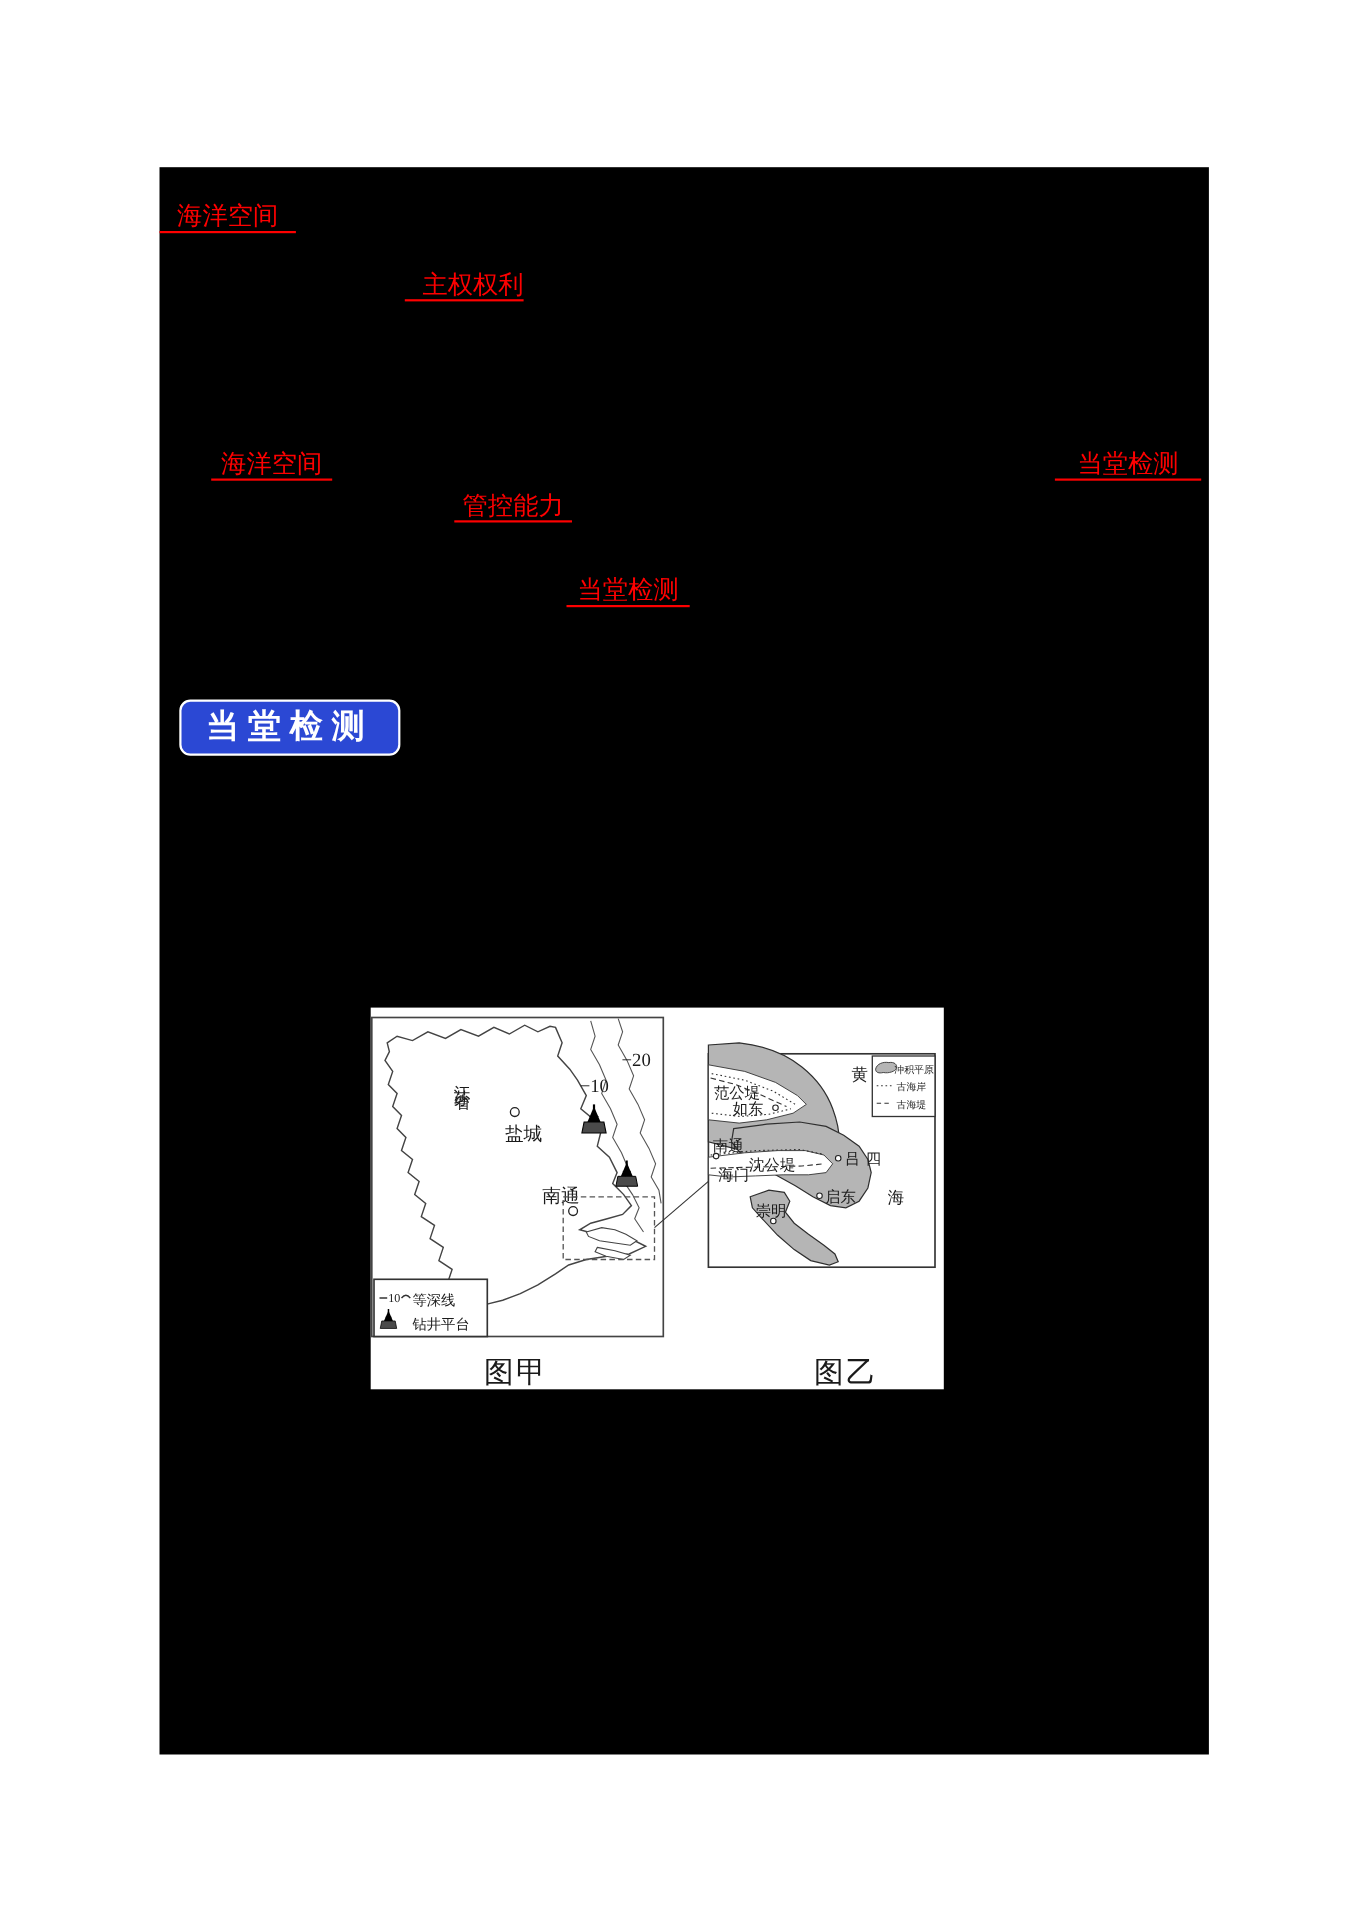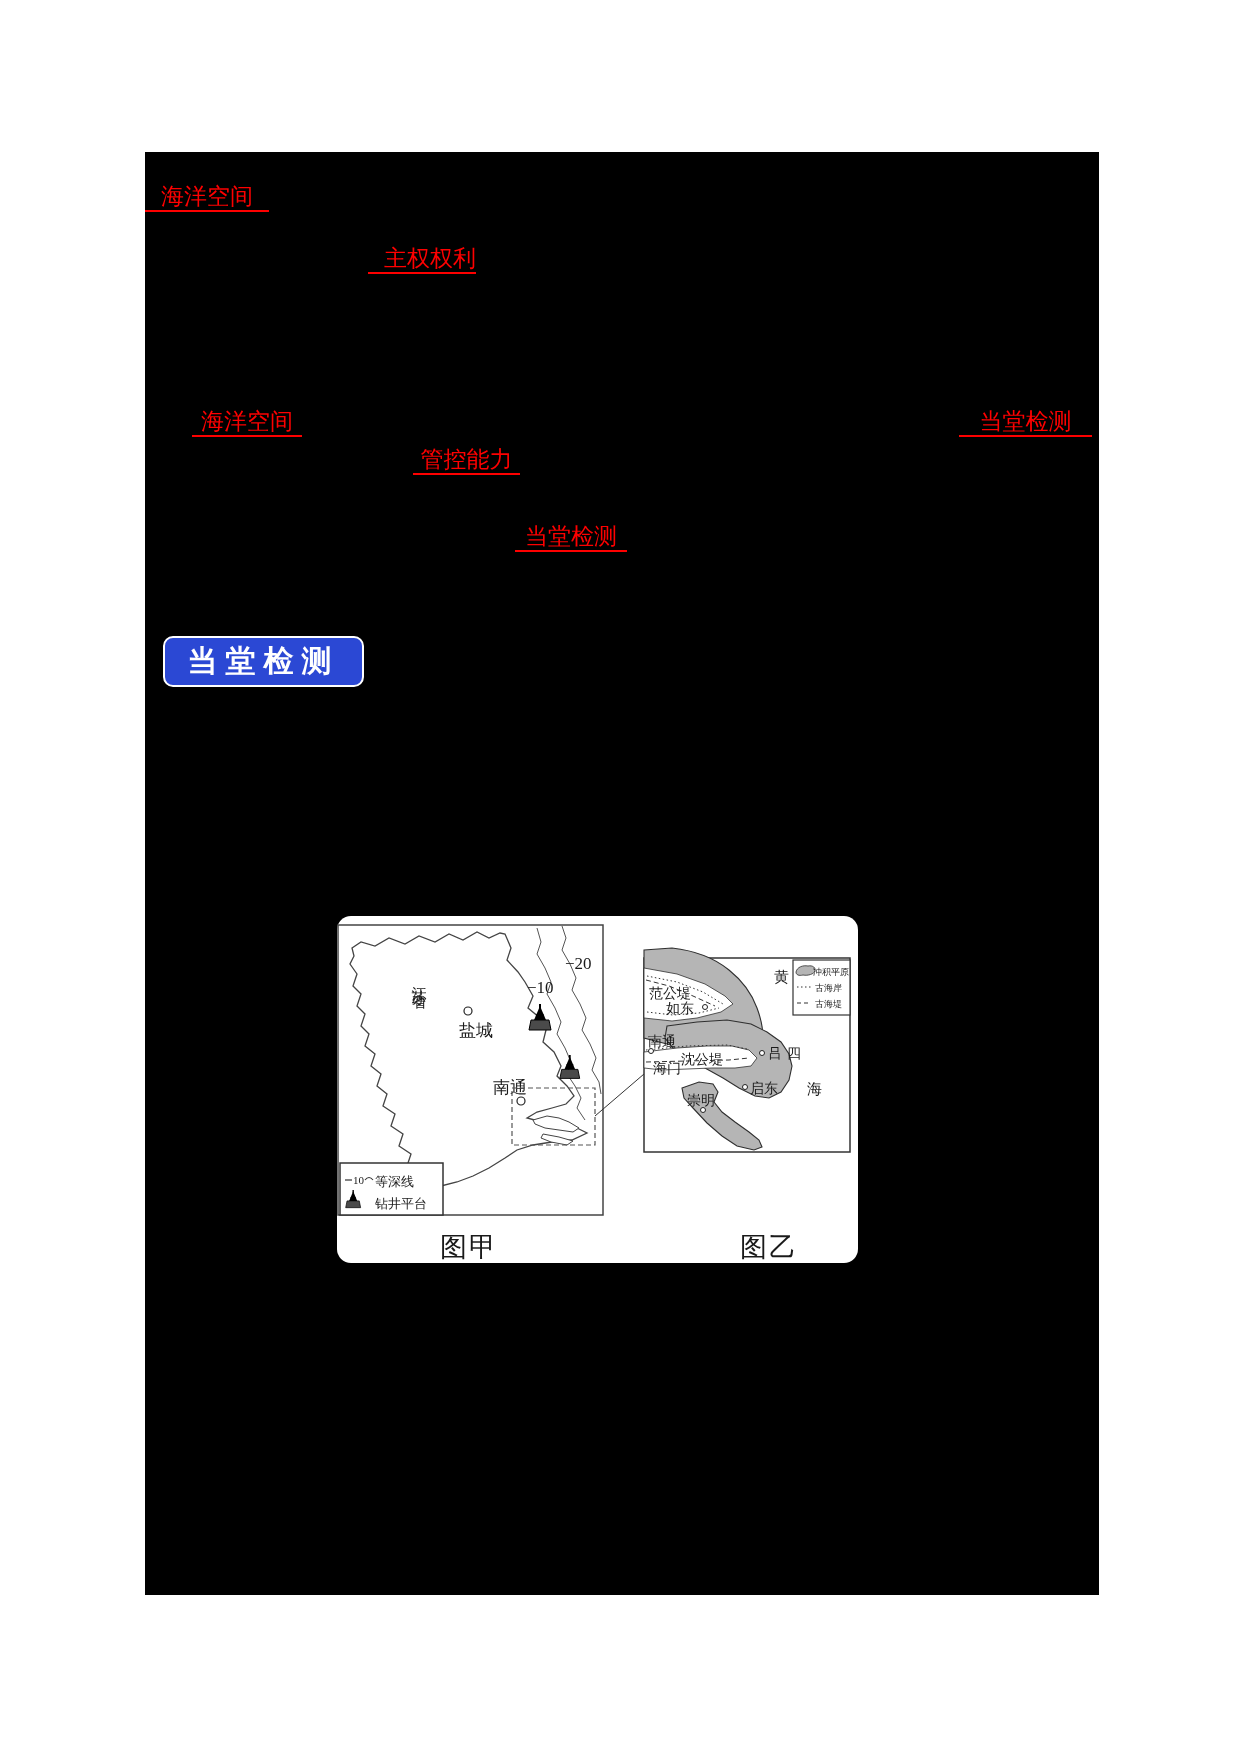--- a/index.html
+++ b/index.html
@@ -5,21 +5,21 @@
   html,body{margin:0;padding:0;background:#ffffff;}
   #page{position:relative;width:1240px;height:1754px;background:#ffffff;overflow:hidden;
         font-family:"Liberation Serif",serif;}
   .black-canvas{position:absolute;left:145px;top:152px;width:954px;height:1443px;background:#000000;}
   .blank{position:absolute;display:block;color:#fe0000;font-size:23px;line-height:26px;
          text-align:center;border-bottom:2px solid #fe0000;white-space:nowrap;}
   .badge{position:absolute;left:163px;top:636px;width:197px;height:47px;background:#2b48d4;
          border:2px solid #ffffff;border-radius:10px;color:#ffffff;
          font-family:"Liberation Sans",sans-serif;font-weight:bold;font-size:30px;
          letter-spacing:8px;text-align:center;line-height:46px;white-space:nowrap;overflow:hidden;}
-  .figure{position:absolute;left:337px;top:916px;width:521px;height:347px;background:#ffffff;border-radius:14px;}
+  .figure{position:absolute;left:337px;top:916px;width:521px;height:347px;background:#ffffff;}
   .vlabel{position:absolute;left:72px;top:58px;writing-mode:vertical-rl;font-size:15px;
           letter-spacing:4px;color:#1a1a1a;}
   svg text{font-family:"Liberation Serif",serif;fill:#1a1a1a;}
 </style>
 </head>
 <body>
 
 <div id="page">
 
   <div class="black-canvas"></div>

